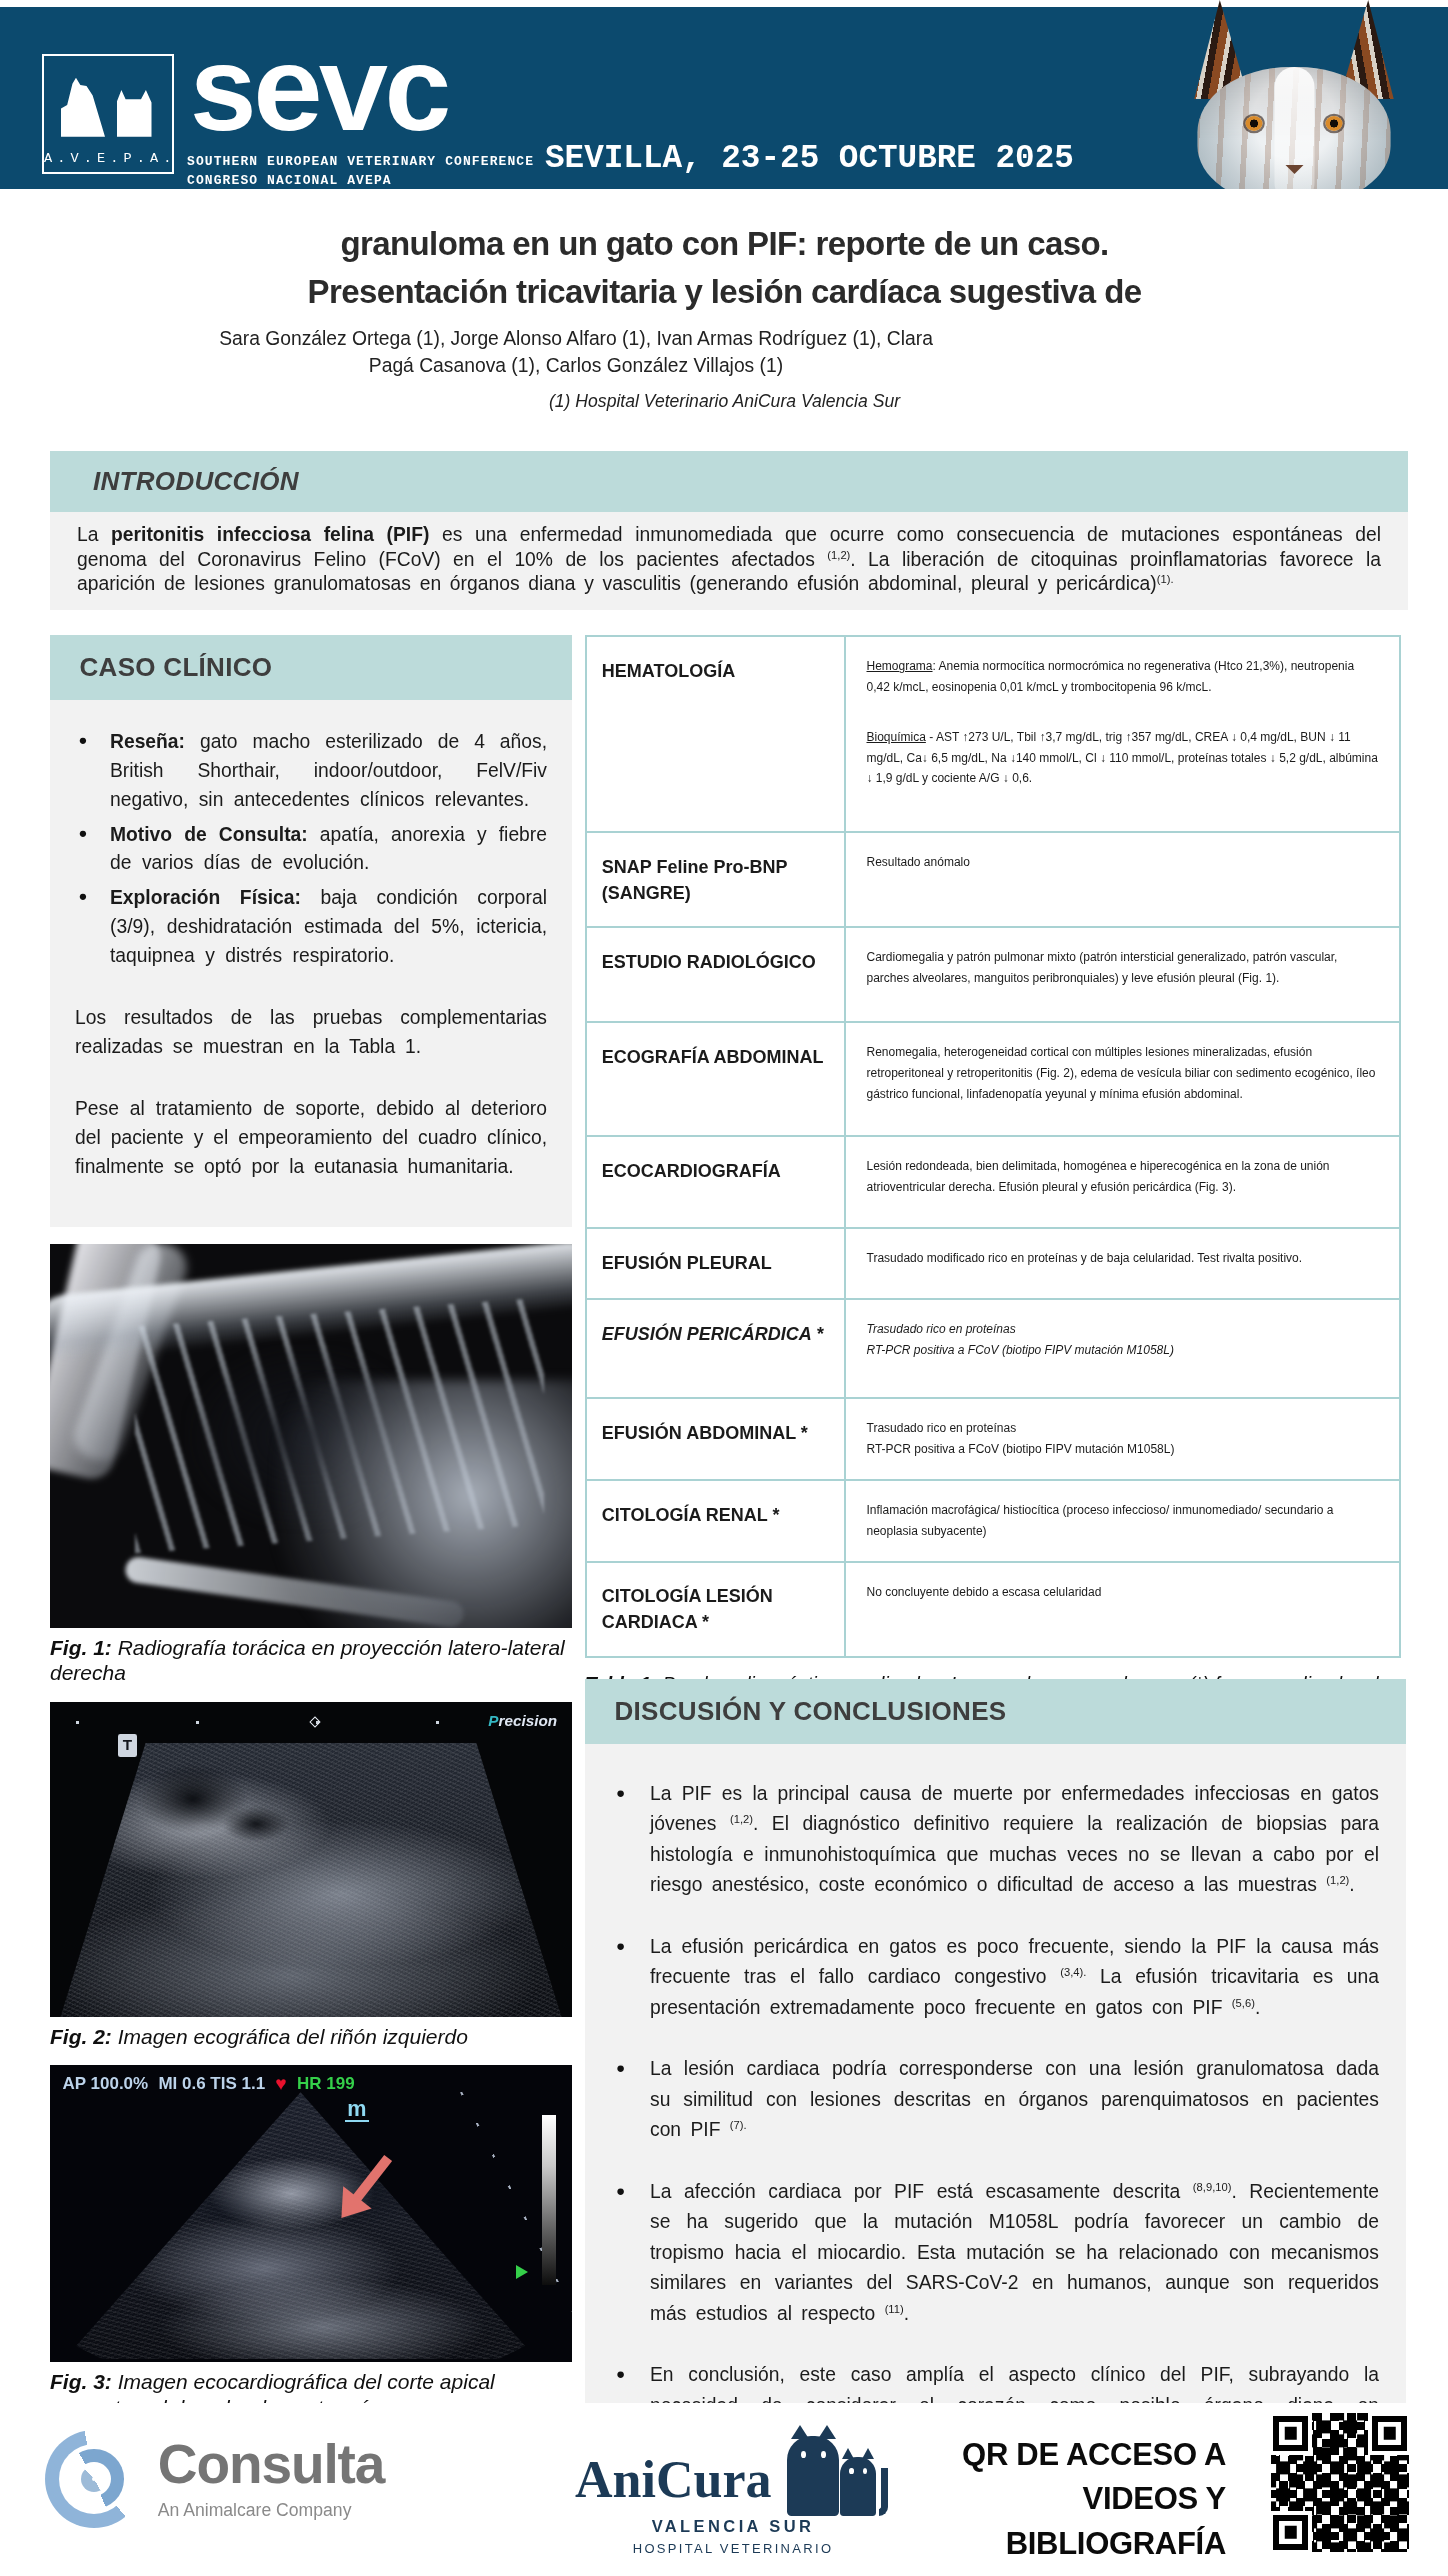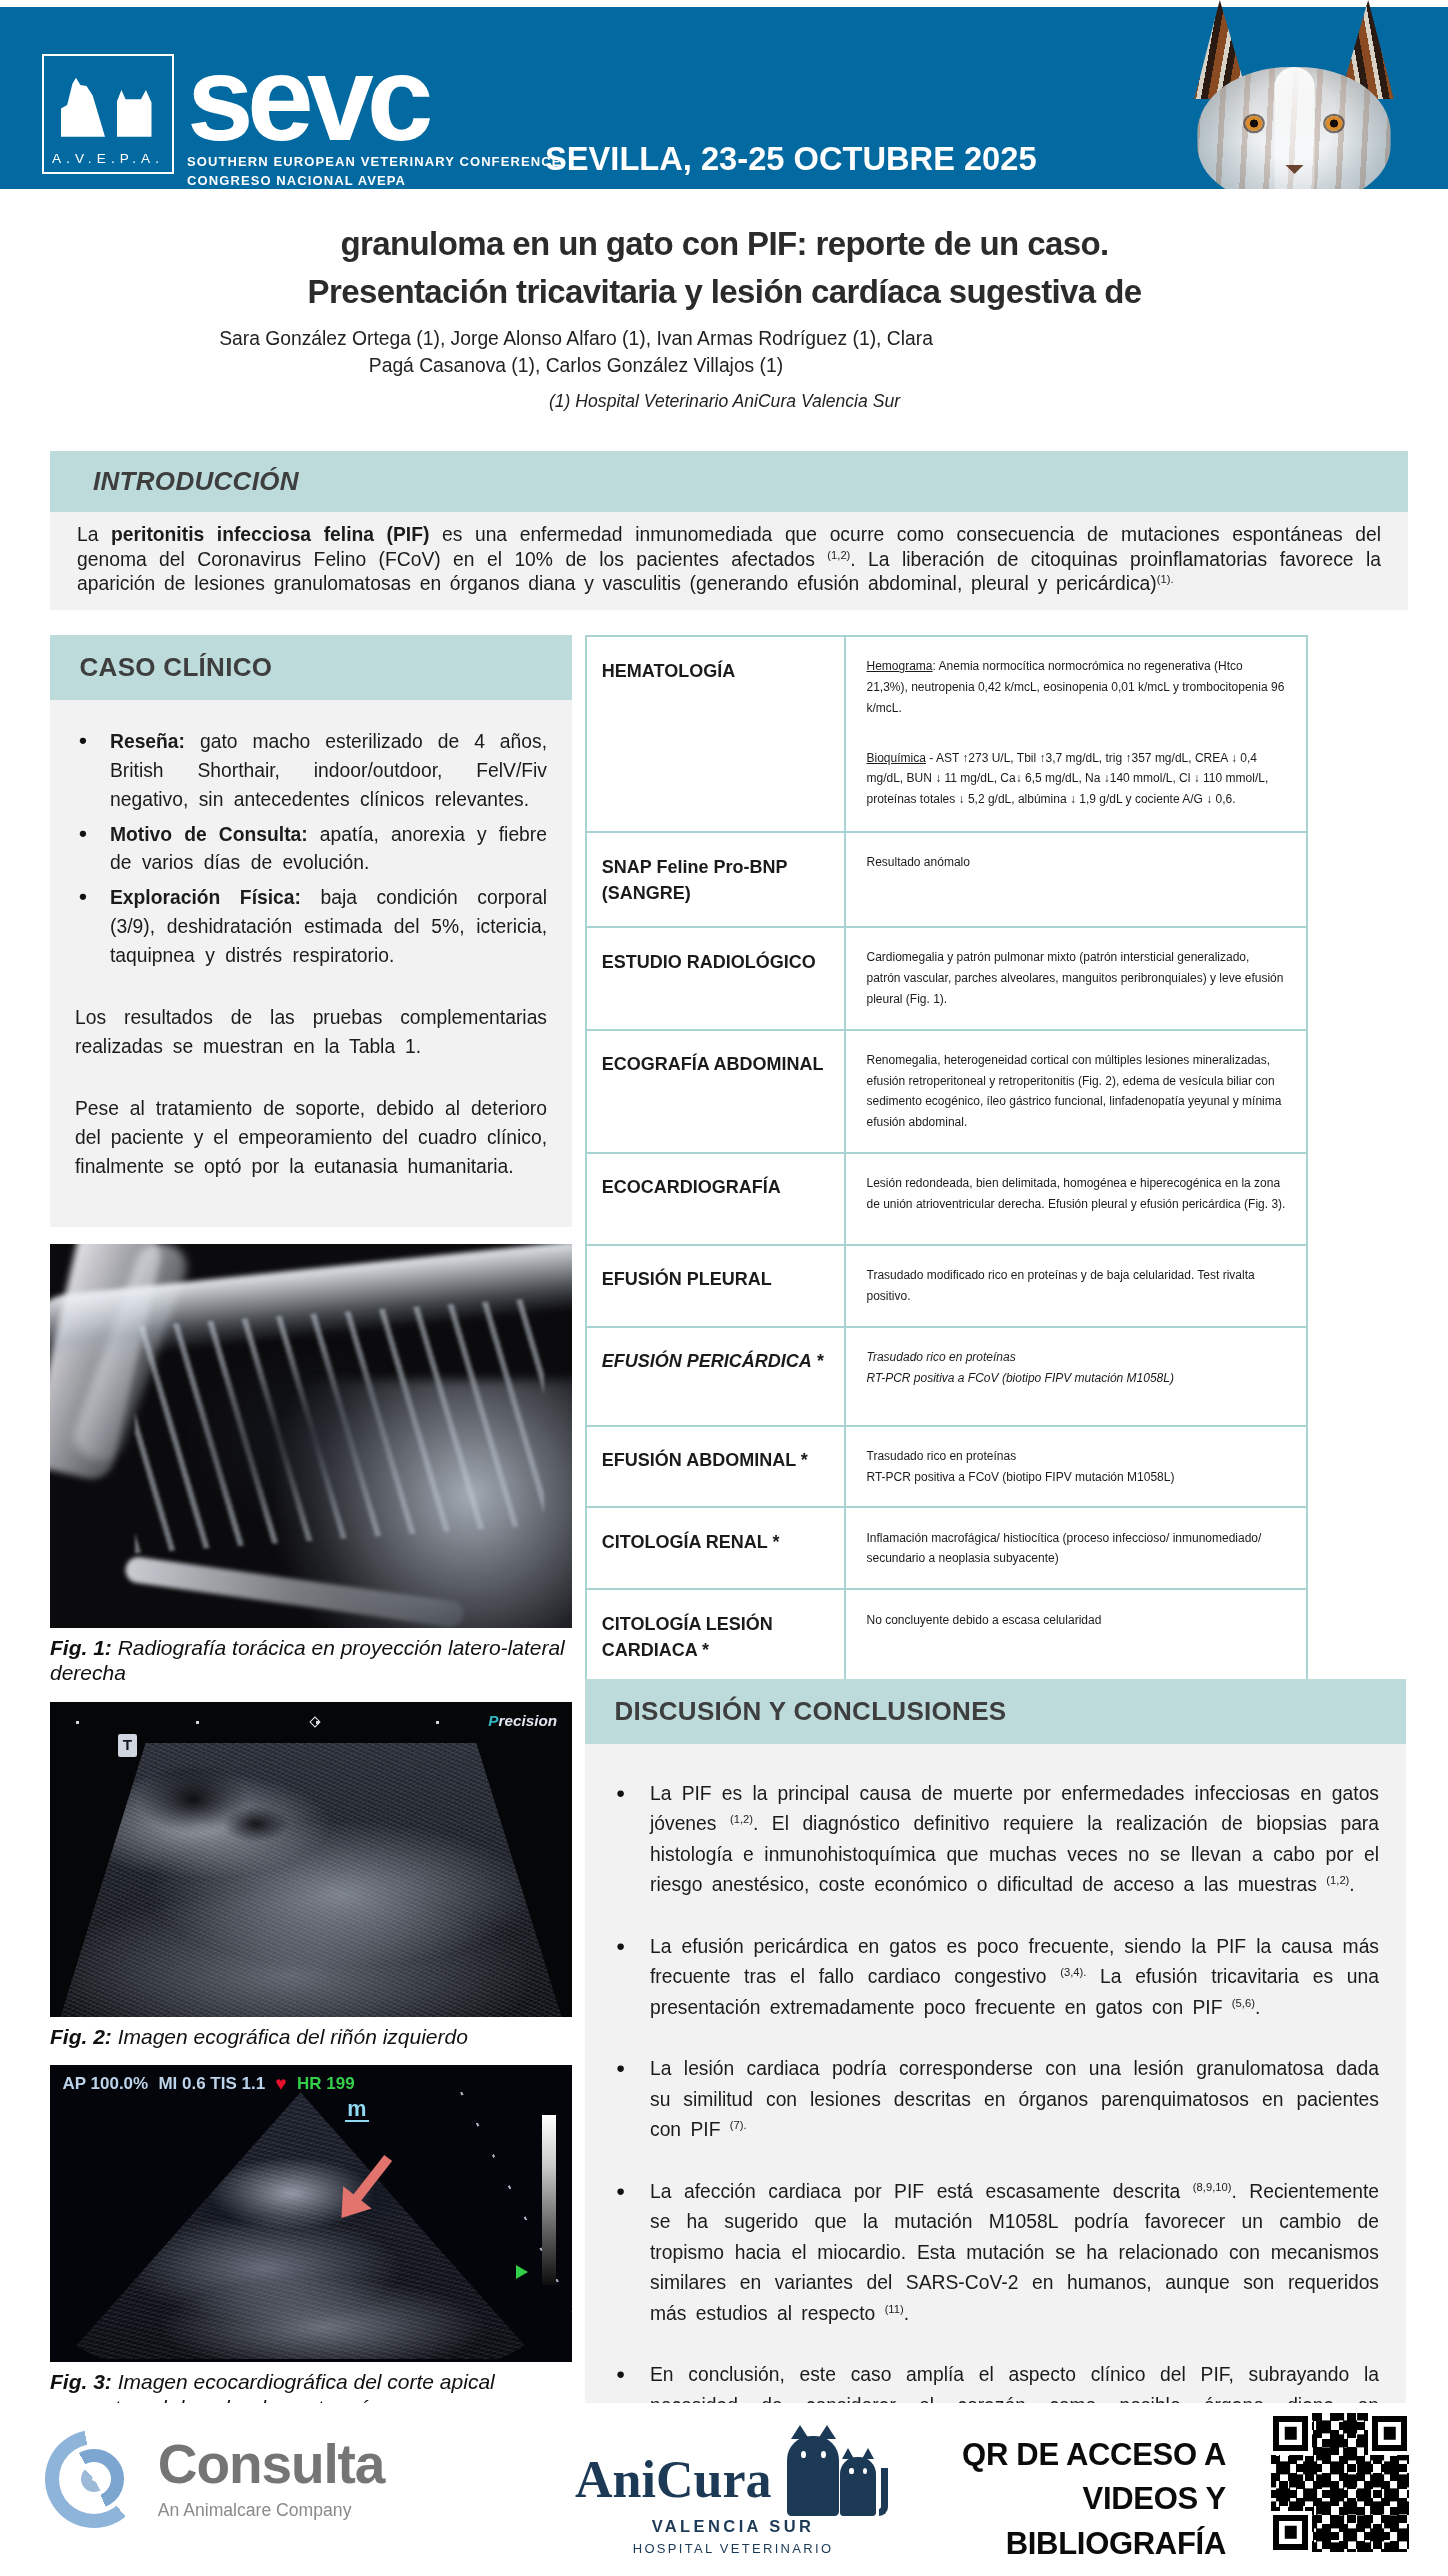--- a/index.html
+++ b/index.html
@@ -10,21 +10,22 @@
     font-family: "Liberation Sans", sans-serif;
     color: #1b1b1b;
     overflow: hidden;
   }
   sup { font-size: 0.58em; vertical-align: super; line-height: 0; }
   .justify { text-align: justify; }
 
   
   .header-band {
     position: absolute; left: 0; top: 6.8px; width: 1449px; height: 182px;
-    background: #0369a1;
+    background: #0c4a6e;
+    font-family: Liberation Mono, monospace;
   }
   .avepa-logo {
     position: absolute; left: 42px; top: 47px; width: 132px; height: 120px;
     border: 2.3px solid #ffffff;
   }
   .av-dog {
     position: absolute; left: 17px; bottom: 35px; width: 44px; height: 59px;
     background: #ffffff;
     clip-path: polygon(0 100%, 0 52%, 14% 46%, 26% 10%, 34% 0, 44% 12%, 58% 14%, 72% 30%, 100% 100%);
   }
@@ -244,21 +245,21 @@
     border-top: 7.4px solid transparent; border-bottom: 7.4px solid transparent;
     border-left: 12.5px solid #35d04a;
   }
   .us3-ticks {
     position: absolute; right: 21%; top: 9%; width: 2.3px; height: 84%;
     background: repeating-linear-gradient(180deg, #aab4c4 0 3.4px, transparent 3.4px 35px);
     transform: rotate(-27deg); transform-origin: top center;
   }
 
   
-  .rightcol { position: absolute; left: 585px; top: 635px; width: 723px; }
+  .rightcol { position: absolute; left: 585px; top: 635px; width: 816px; }
   .dtable { border: 2.8px solid #a9d2d3; }
   .drow { display: flex; border-bottom: 2.8px solid #a9d2d3; background: #ffffff; }
   .drow:last-child { border-bottom: none; }
   .dlabel {
     width: 257px; padding: 20.5px 14.8px; font-size: 18px; font-weight: bold; line-height: 1.45;
   }
   .dvalue {
     flex: 1; border-left: 2.8px solid #a9d2d3; padding: 19.3px 20.5px;
     font-size: 12px; line-height: 1.72;
   }

